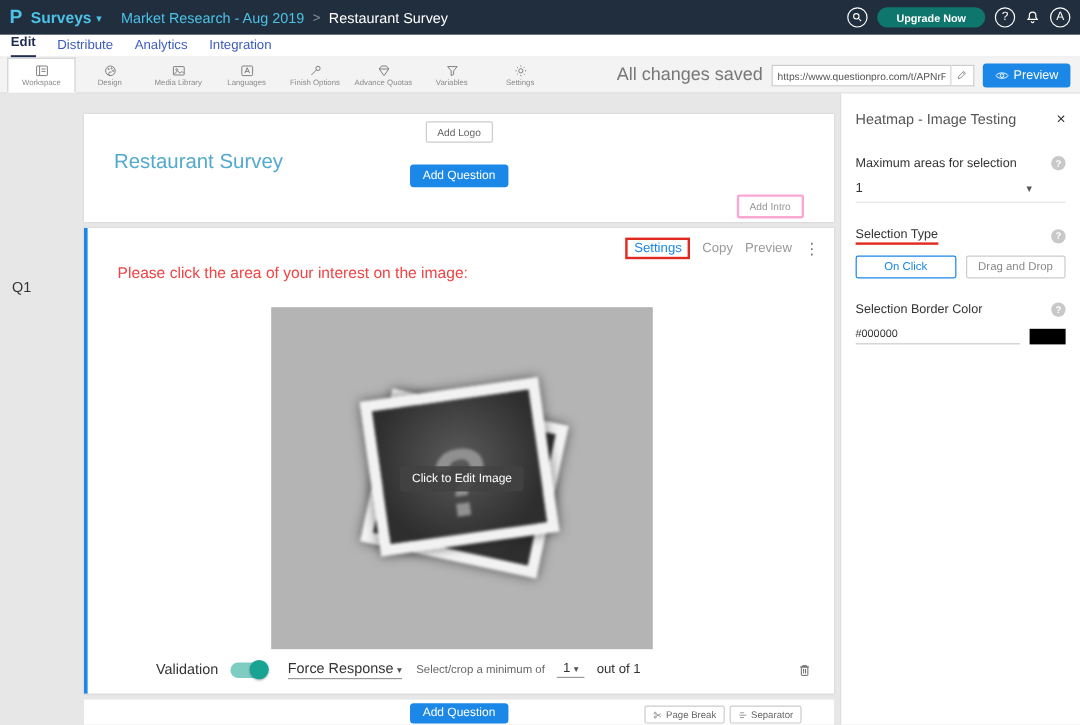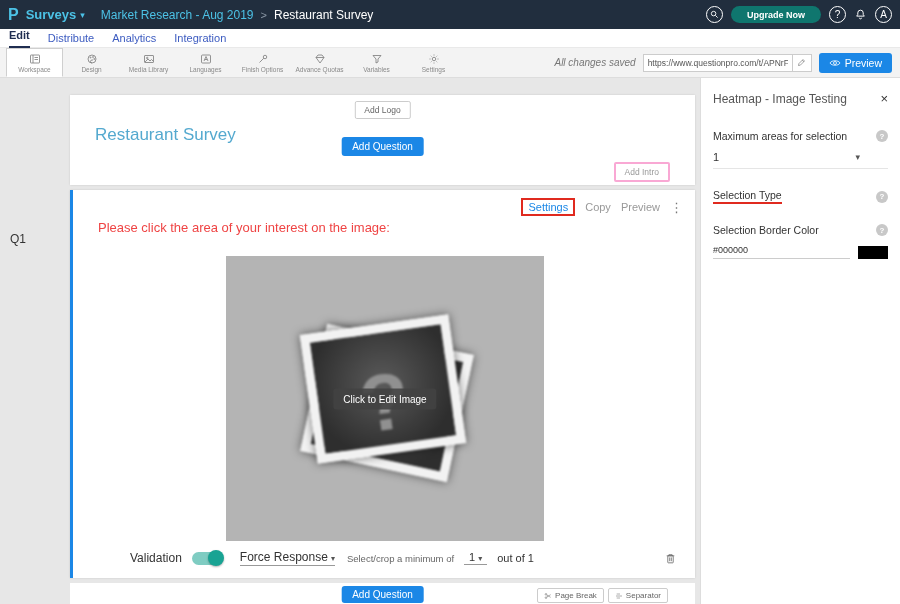--- a/index.html
+++ b/index.html
@@ -37,21 +37,21 @@
 
   
   .toolbar { position:absolute; left:0; top:48px; width:900px; height:30px; background:#f3f3f3;
              border-bottom:1px solid #ddd; display:flex; align-items:center; padding:0 6px; }
   .tb-item { width:57px; height:29px; display:flex; flex-direction:column; align-items:center;
              justify-content:center; gap:1px; cursor:pointer; }
   .tb-item.active { background:#fff; border:1px solid #cfcfcf; border-bottom:1px solid #fff; }
   .tb-label { font-size:6.5px; color:#8a8a8a; white-space:nowrap; }
   .tb-icon svg { stroke:#7a7a7a; fill:none; stroke-width:1.6; }
   .toolbar-right { margin-left:auto; display:flex; align-items:center; gap:7px; padding-right:2px; }
-  .saved-status { font-style:italic; font-size:10px; color:#777; }
+  .saved-status { font-size:15px; color:#777; }
   .url-wrap { display:flex; align-items:stretch; }
   .url-input { width:150px; height:18px; border:1px solid #ccc; font-size:8.5px; color:#555;
                padding:0 4px; background:#fff; font-family:"Liberation Sans", sans-serif; }
   .pencil-btn { width:19px; height:18px; border:1px solid #ccc; border-left:none; background:#fff;
                 display:flex; align-items:center; justify-content:center; cursor:pointer; }
   .pencil-btn svg { stroke:#666; fill:none; stroke-width:1.6; }
   .preview-btn { background:#1b87e6; color:#fff; border:none; border-radius:3px; height:20px;
                  display:flex; align-items:center; gap:4px; padding:0 10px; font-size:10.5px; cursor:pointer; }
   .preview-btn svg { stroke:#fff; fill:none; stroke-width:1.6; }
 
@@ -366,20 +366,24 @@
   </div>
   <div class="sb-select">
     <span class="sb-select-value">1</span>
     <span class="sb-select-caret">▾</span>
   </div>
 
   <div class="sb-label-row mt-20">
     <span class="sb-label red-underline">Selection Type</span>
     <span class="help-circle">?</span>
   </div>
+  <div class="type-btns">
+    <button class="type-btn selected">On Click</button>
+    <button class="type-btn unselected">Drag and Drop</button>
+  </div>
 
   <div class="sb-label-row mt-20">
     <span class="sb-label">Selection Border Color</span>
     <span class="help-circle">?</span>
   </div>
   <div class="color-row">
     <span class="color-value">#000000</span>
     <span class="color-swatch"></span>
   </div>
 </div>

